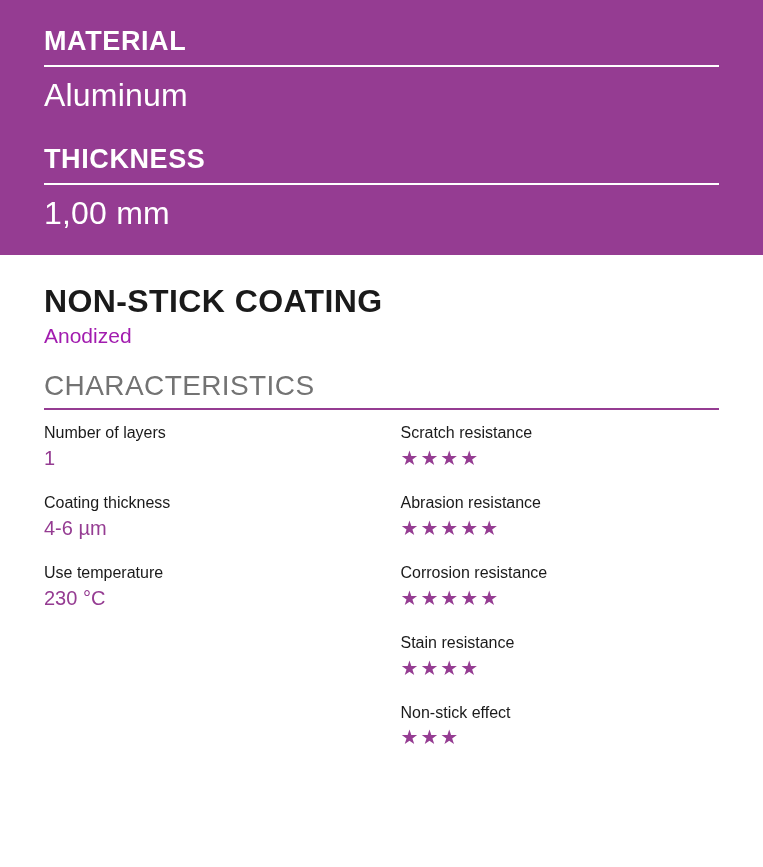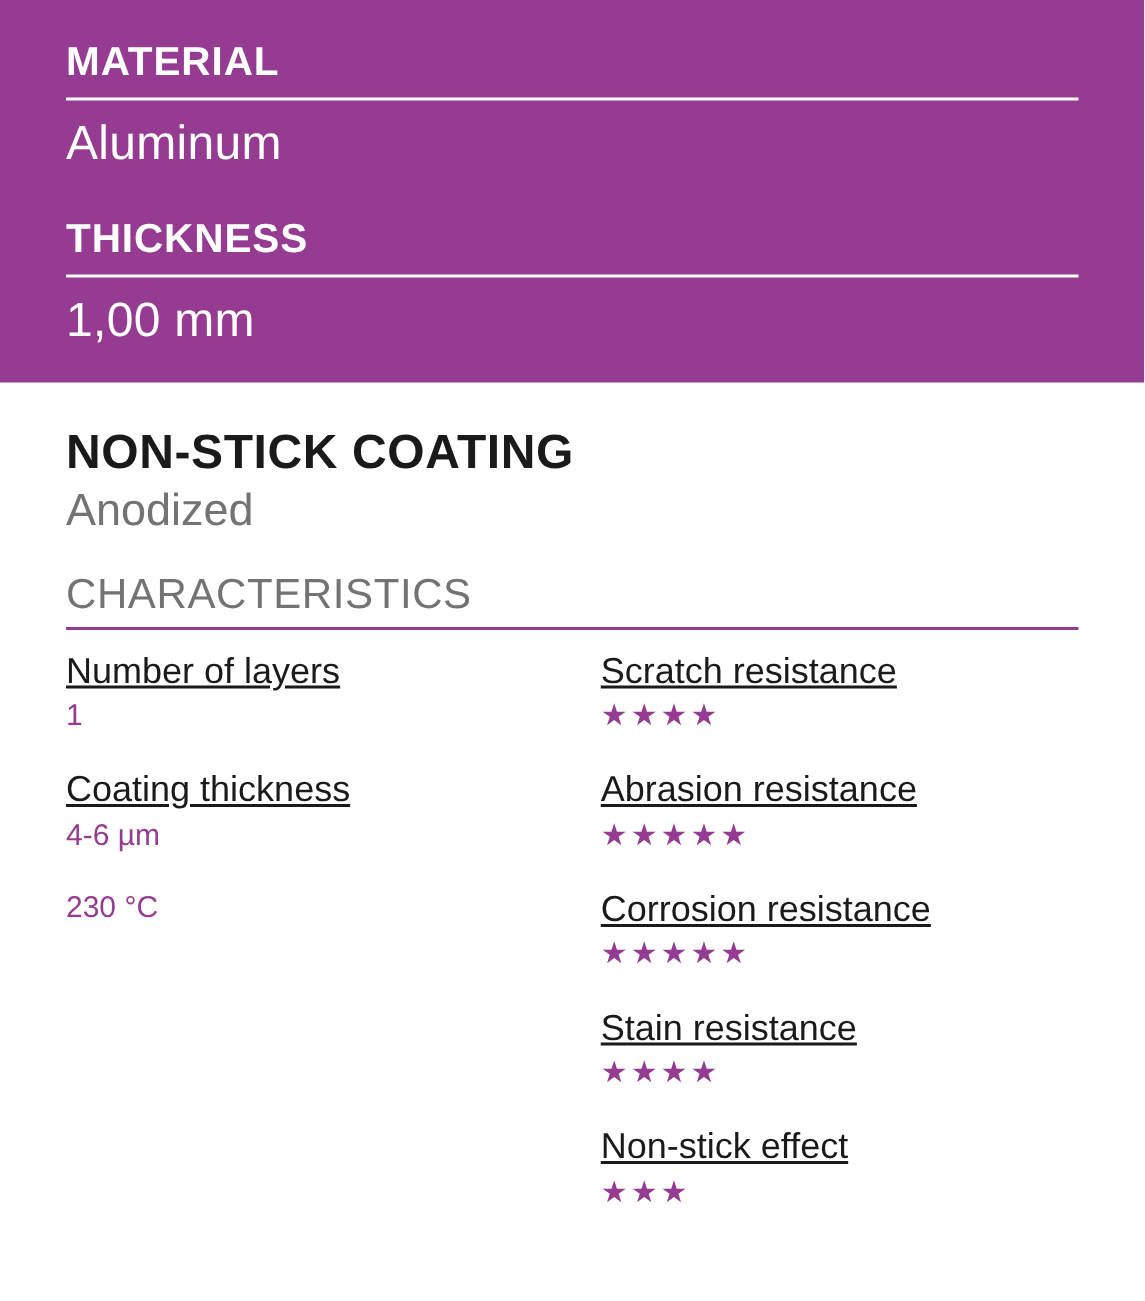--- a/index.html
+++ b/index.html
@@ -63,22 +63,22 @@
     box-sizing: border-box;
   }
   .coating-title {
     color: #1a1a1a;
     font-size: 32px;
     font-weight: bold;
     letter-spacing: 0.4px;
     margin: 0 0 4px 0;
   }
   .coating-value {
-    color: #737373;
-    font-size: 30px;
+    color: #a21caf;
+    font-size: 21px;
     margin: 0 0 22px 0;
   }
   .char-title {
     color: #737373;
     font-size: 28px;
     font-weight: normal;
     letter-spacing: 0.4px;
     margin: 0 0 6px 0;
   }
   .char-rule {
@@ -96,24 +96,23 @@
     flex: 1 1 0;
   }
   .prop {
     margin-bottom: 24px;
   }
   .prop:last-child {
     margin-bottom: 0;
   }
   .prop-label {
     color: #1a1a1a;
-    font-size: 24px;
+    font-size: 16px;
     line-height: 1.18;
     margin: 0 0 3px 0;
-    text-decoration: underline;
   }
   .prop-value {
     color: #953C92;
     font-size: 20px;
     line-height: 1.2;
     margin: 0;
   }
   .stars {
     color: #953C92;
     font-size: 20px;
@@ -153,20 +152,21 @@
       <div class="col">
         <div class="prop">
           <div class="prop-label">Number of layers</div>
           <div class="prop-value">1</div>
         </div>
         <div class="prop">
           <div class="prop-label">Coating thickness</div>
           <div class="prop-value">4-6 µm</div>
         </div>
         <div class="prop">
+          <div class="prop-label">Use temperature</div>
           <div class="prop-value">230 °C</div>
         </div>
       </div>
 
       <div class="col">
         <div class="prop">
           <div class="prop-label">Scratch resistance</div>
           <div class="stars">★★★★</div>
         </div>
         <div class="prop">

